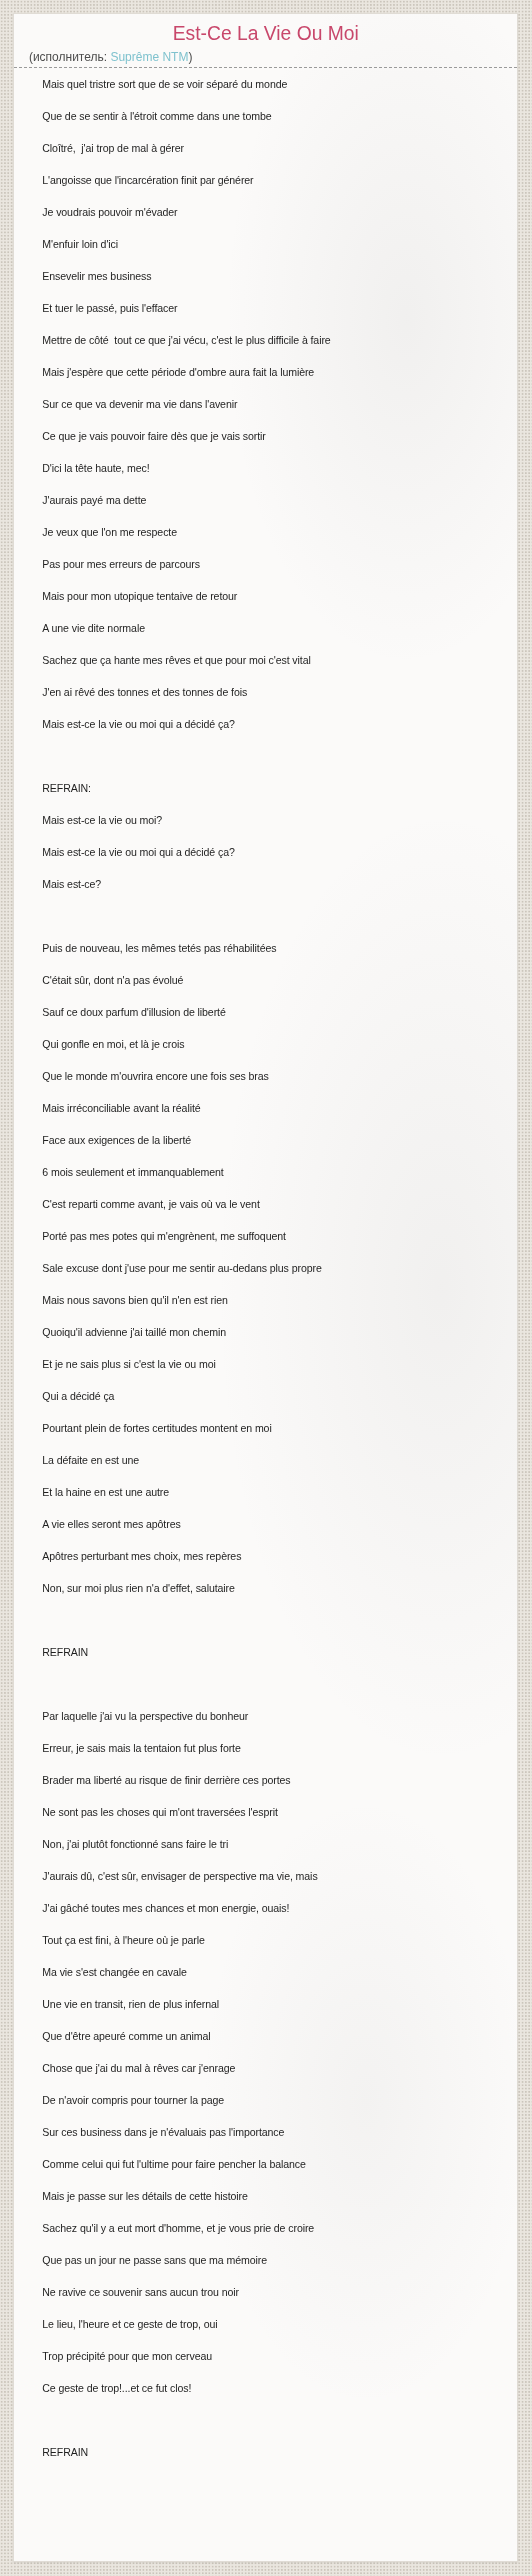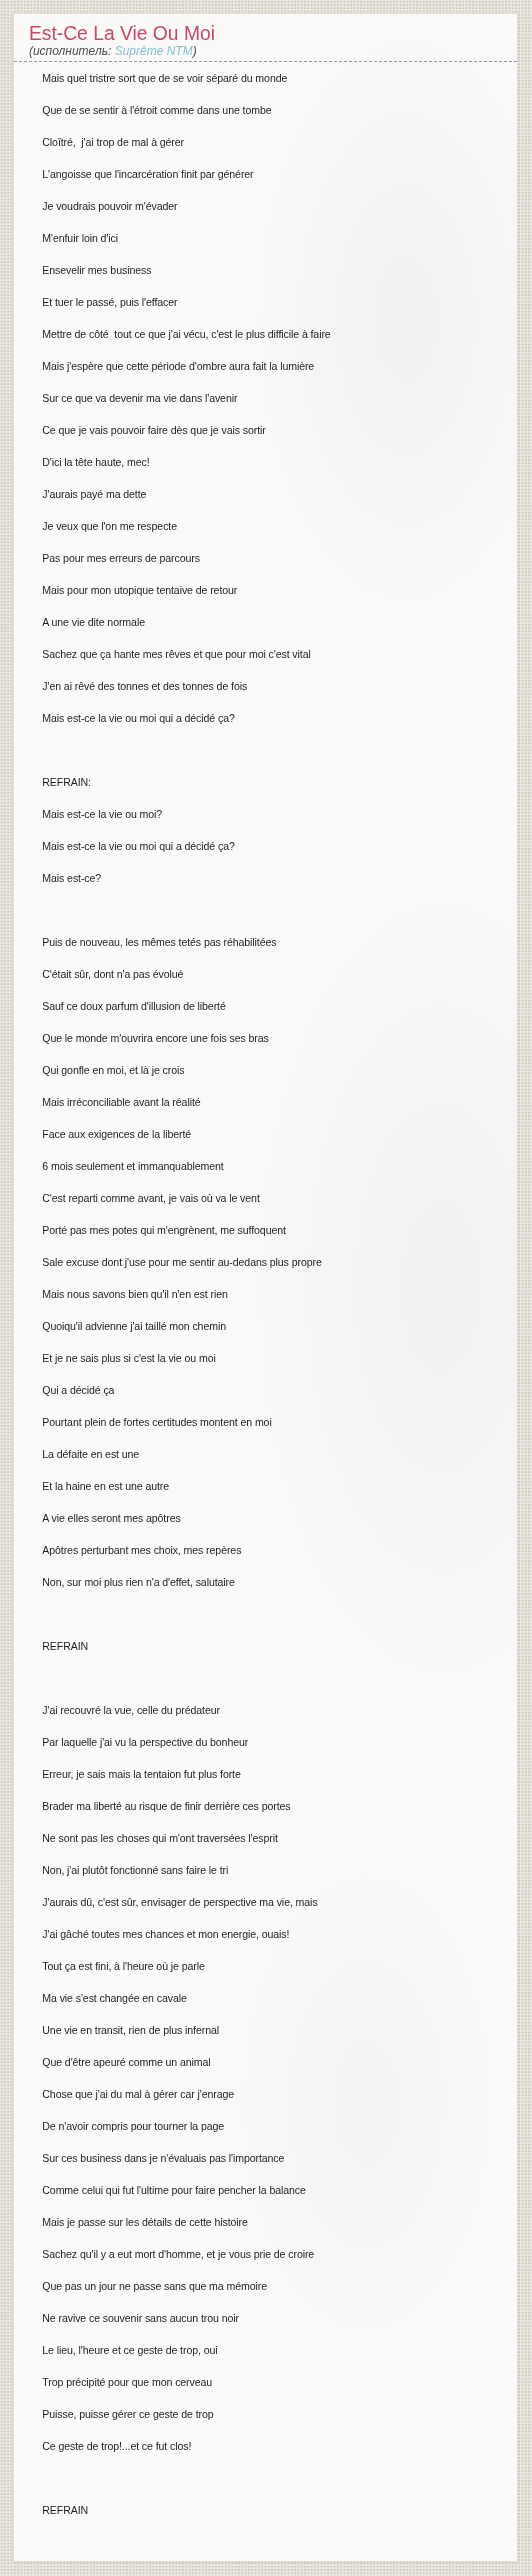--- a/index.html
+++ b/index.html
@@ -34,27 +34,27 @@
     padding: 9.3px 14.6px 0 14.6px;
     border-bottom: 0.7px dashed #9a9a9a;
     padding-bottom: 2.7px;
   }
   .title {
     margin: 0;
     font-size: 19.3px;
     font-weight: 400;
     line-height: 20px;
     color: #c8476b;
+    text-align: center;
   }
   .subtitle {
     font-size: 12px;
     line-height: 13.3px;
     color: #4d4d4d;
-    margin-top: 1px;
-    font-style: italic;
+    margin-top: 7px;
   }
   .artist {
     color: #7fc2ce;
     text-decoration: none;
     cursor: pointer;
   }
   .lyrics {
     padding: 0 28px;
   }
   .line {
@@ -100,62 +100,60 @@
       <div class="line">Mais est-ce la vie ou moi qui a décidé ça?</div>
       <div class="line"></div>
       <div class="line">REFRAIN:</div>
       <div class="line">Mais est-ce la vie ou moi?</div>
       <div class="line">Mais est-ce la vie ou moi qui a décidé ça?</div>
       <div class="line">Mais est-ce?</div>
       <div class="line"></div>
       <div class="line">Puis de nouveau, les mêmes tetés pas réhabilitées</div>
       <div class="line">C'était sûr, dont n'a pas évolué</div>
       <div class="line">Sauf ce doux parfum d'illusion de liberté</div>
+      <div class="line">Qui gonfle en moi, et là je crois</div>
       <div class="line">Que le monde m'ouvrira encore une fois ses bras</div>
-      <div class="line">Qui gonfle en moi, et là je crois</div>
       <div class="line">Mais irréconciliable avant la réalité</div>
       <div class="line">Face aux exigences de la liberté</div>
       <div class="line">6 mois seulement et immanquablement</div>
       <div class="line">C'est reparti comme avant, je vais où va le vent</div>
       <div class="line">Porté pas mes potes qui m'engrènent, me suffoquent</div>
       <div class="line">Sale excuse dont j'use pour me sentir au-dedans plus propre</div>
       <div class="line">Mais nous savons bien qu'il n'en est rien</div>
       <div class="line">Quoiqu'il advienne j'ai taillé mon chemin</div>
       <div class="line">Et je ne sais plus si c'est la vie ou moi</div>
       <div class="line">Qui a décidé ça</div>
       <div class="line">Pourtant plein de fortes certitudes montent en moi</div>
       <div class="line">La défaite en est une</div>
       <div class="line">Et la haine en est une autre</div>
       <div class="line">A vie elles seront mes apôtres</div>
       <div class="line">Apôtres perturbant mes choix, mes repères</div>
       <div class="line">Non, sur moi plus rien n'a d'effet, salutaire</div>
       <div class="line"></div>
       <div class="line">REFRAIN</div>
       <div class="line"></div>
-      <div class="line">J'ai recouvré la vue, celle du prédateur</div>
       <div class="line">Par laquelle j'ai vu la perspective du bonheur</div>
       <div class="line">Erreur, je sais mais la tentaion fut plus forte</div>
       <div class="line">Brader ma liberté au risque de finir derrière ces portes</div>
       <div class="line">Ne sont pas les choses qui m'ont traversées l'esprit</div>
       <div class="line">Non, j'ai plutôt fonctionné sans faire le tri</div>
       <div class="line">J'aurais dû, c'est sûr, envisager de perspective ma vie, mais</div>
       <div class="line">J'ai gâché toutes mes chances et mon energie, ouais!</div>
       <div class="line">Tout ça est fini, à l'heure où je parle</div>
       <div class="line">Ma vie s'est changée en cavale</div>
       <div class="line">Une vie en transit, rien de plus infernal</div>
       <div class="line">Que d'être apeuré comme un animal</div>
-      <div class="line">Chose que j'ai du mal à gérer car j'enrage</div>
+      <div class="line">Chose que j'ai du mal à rêves car j'enrage</div>
       <div class="line">De n'avoir compris pour tourner la page</div>
       <div class="line">Sur ces business dans je n'évaluais pas l'importance</div>
       <div class="line">Comme celui qui fut l'ultime pour faire pencher la balance</div>
       <div class="line">Mais je passe sur les détails de cette histoire</div>
       <div class="line">Sachez qu'il y a eut mort d'homme, et je vous prie de croire</div>
       <div class="line">Que pas un jour ne passe sans que ma mémoire</div>
       <div class="line">Ne ravive ce souvenir sans aucun trou noir</div>
       <div class="line">Le lieu, l'heure et ce geste de trop, oui</div>
       <div class="line">Trop précipité pour que mon cerveau</div>
-      <div class="line">Puisse, puisse gérer ce geste de trop</div>
       <div class="line">Ce geste de trop!...et ce fut clos!</div>
       <div class="line"></div>
       <div class="line">REFRAIN</div>
     </div>
 </div>
 
 
 </body></html>

